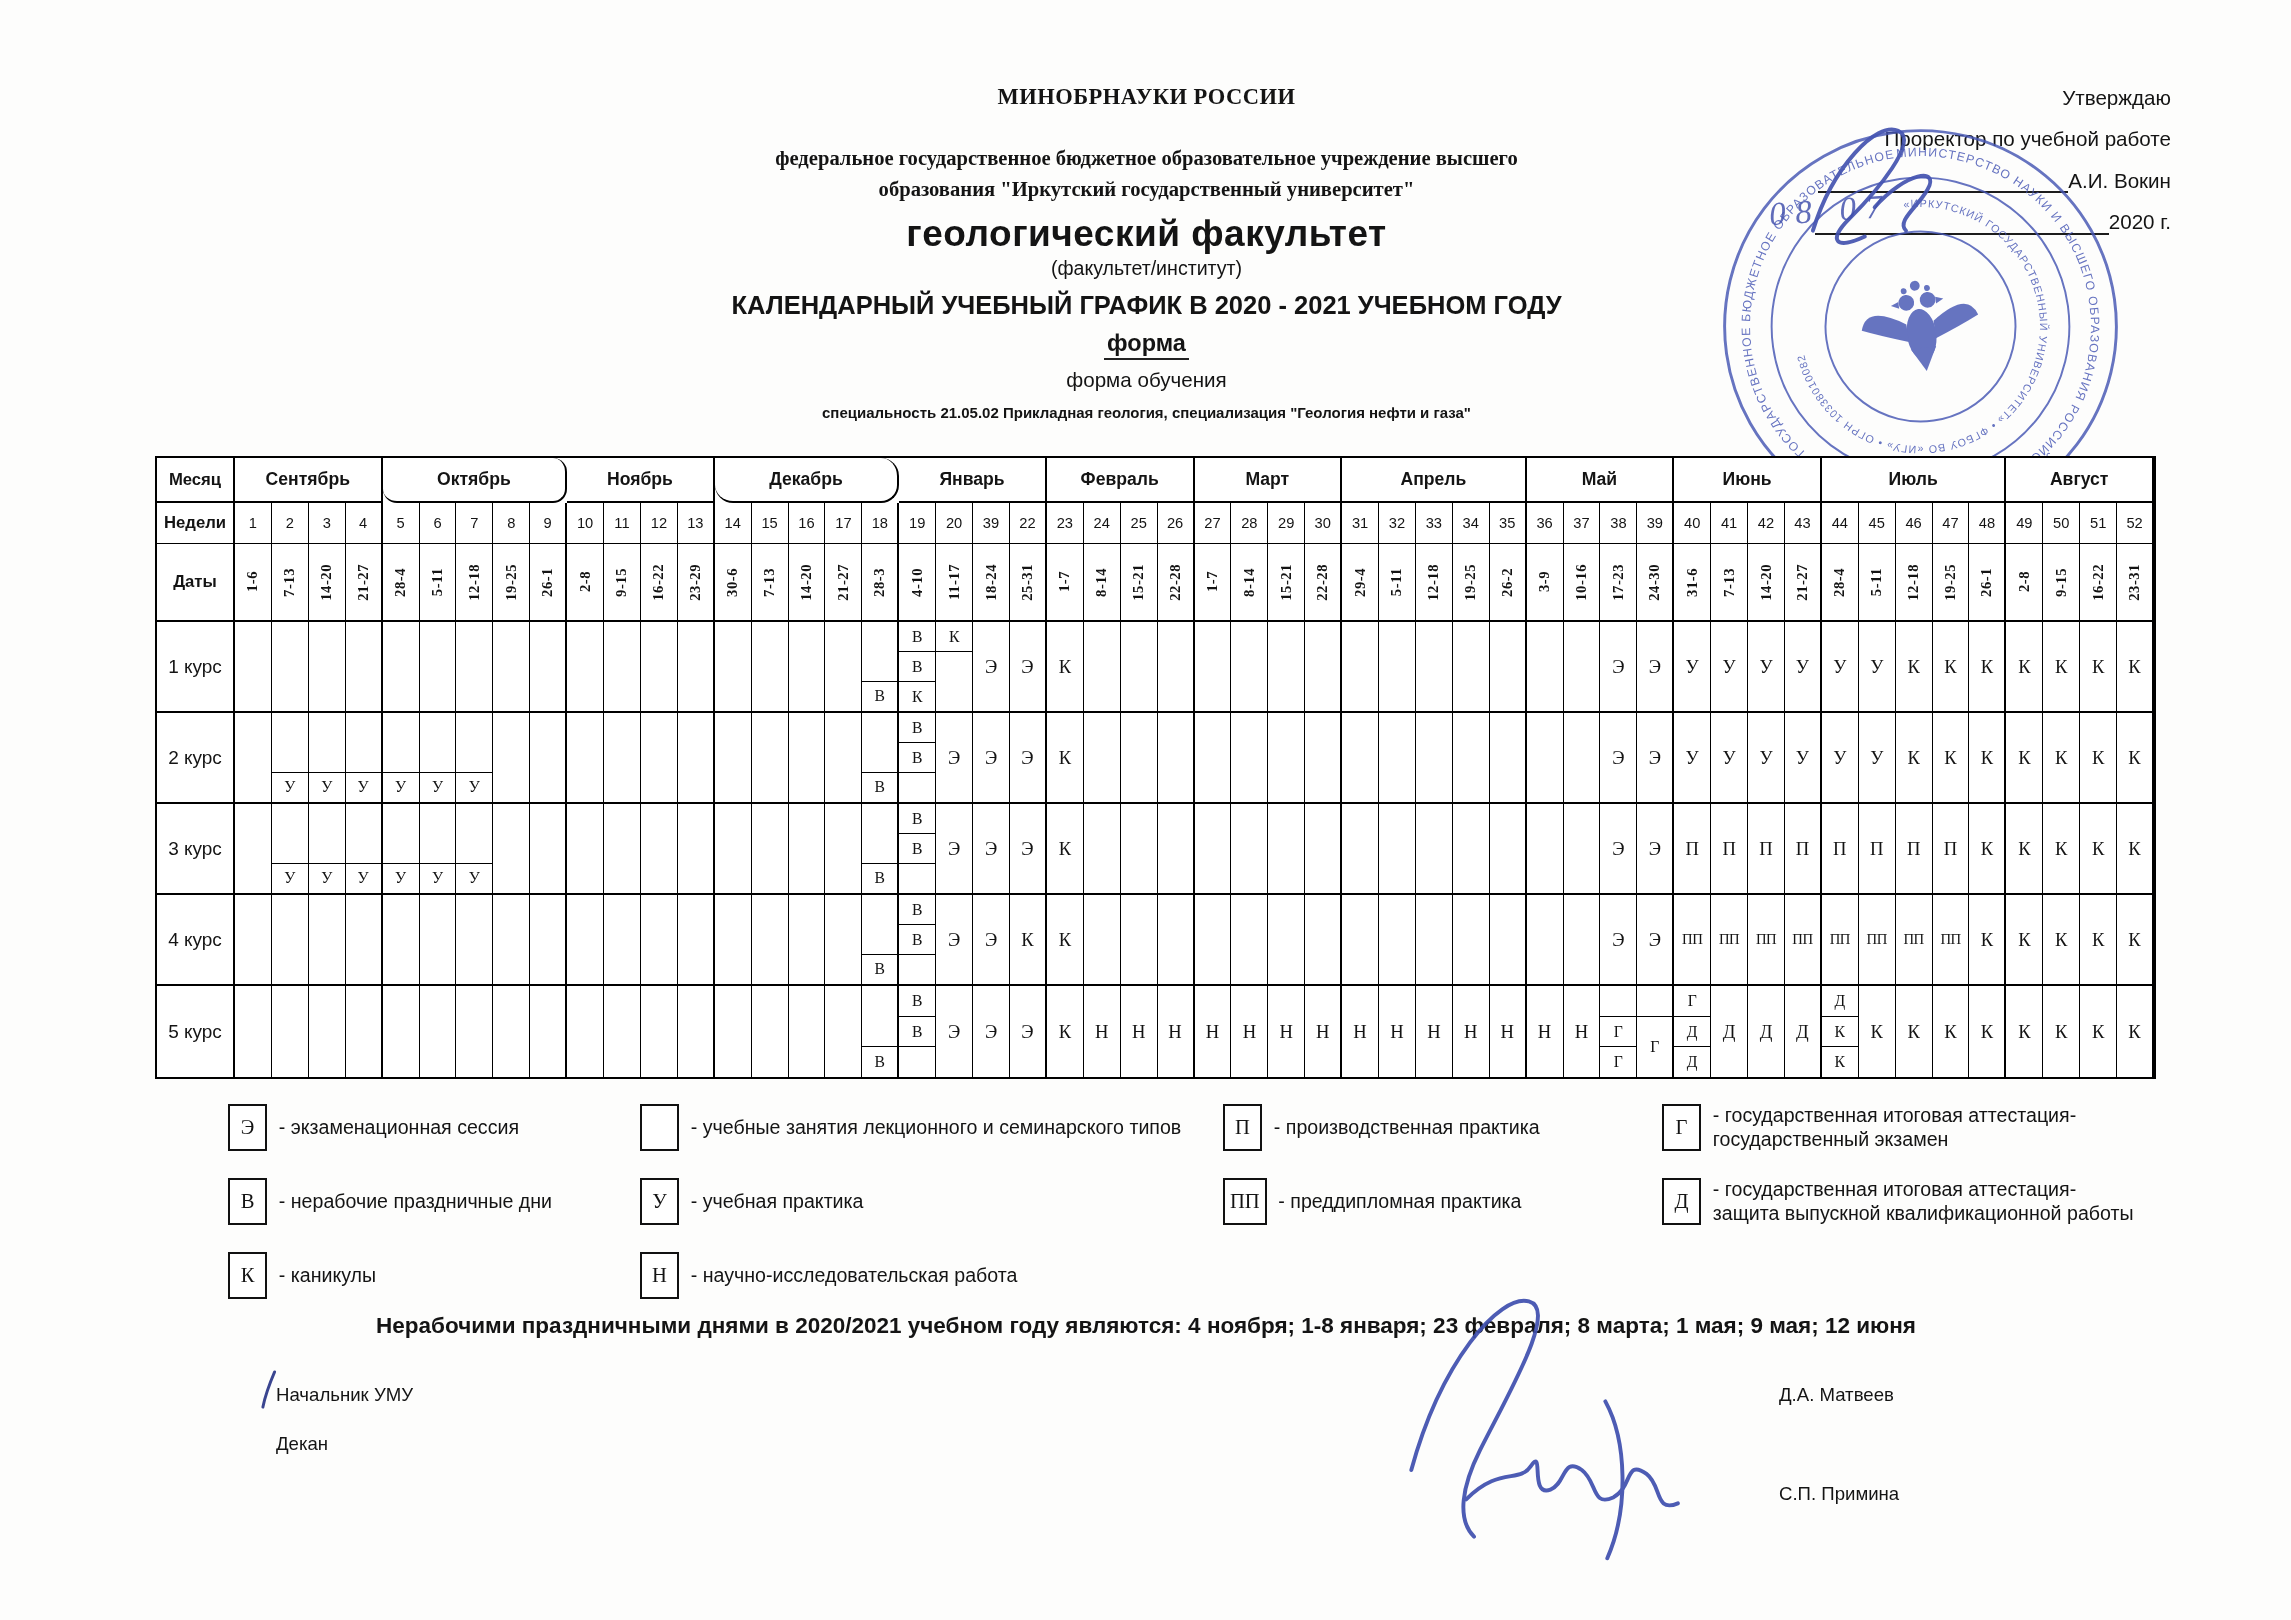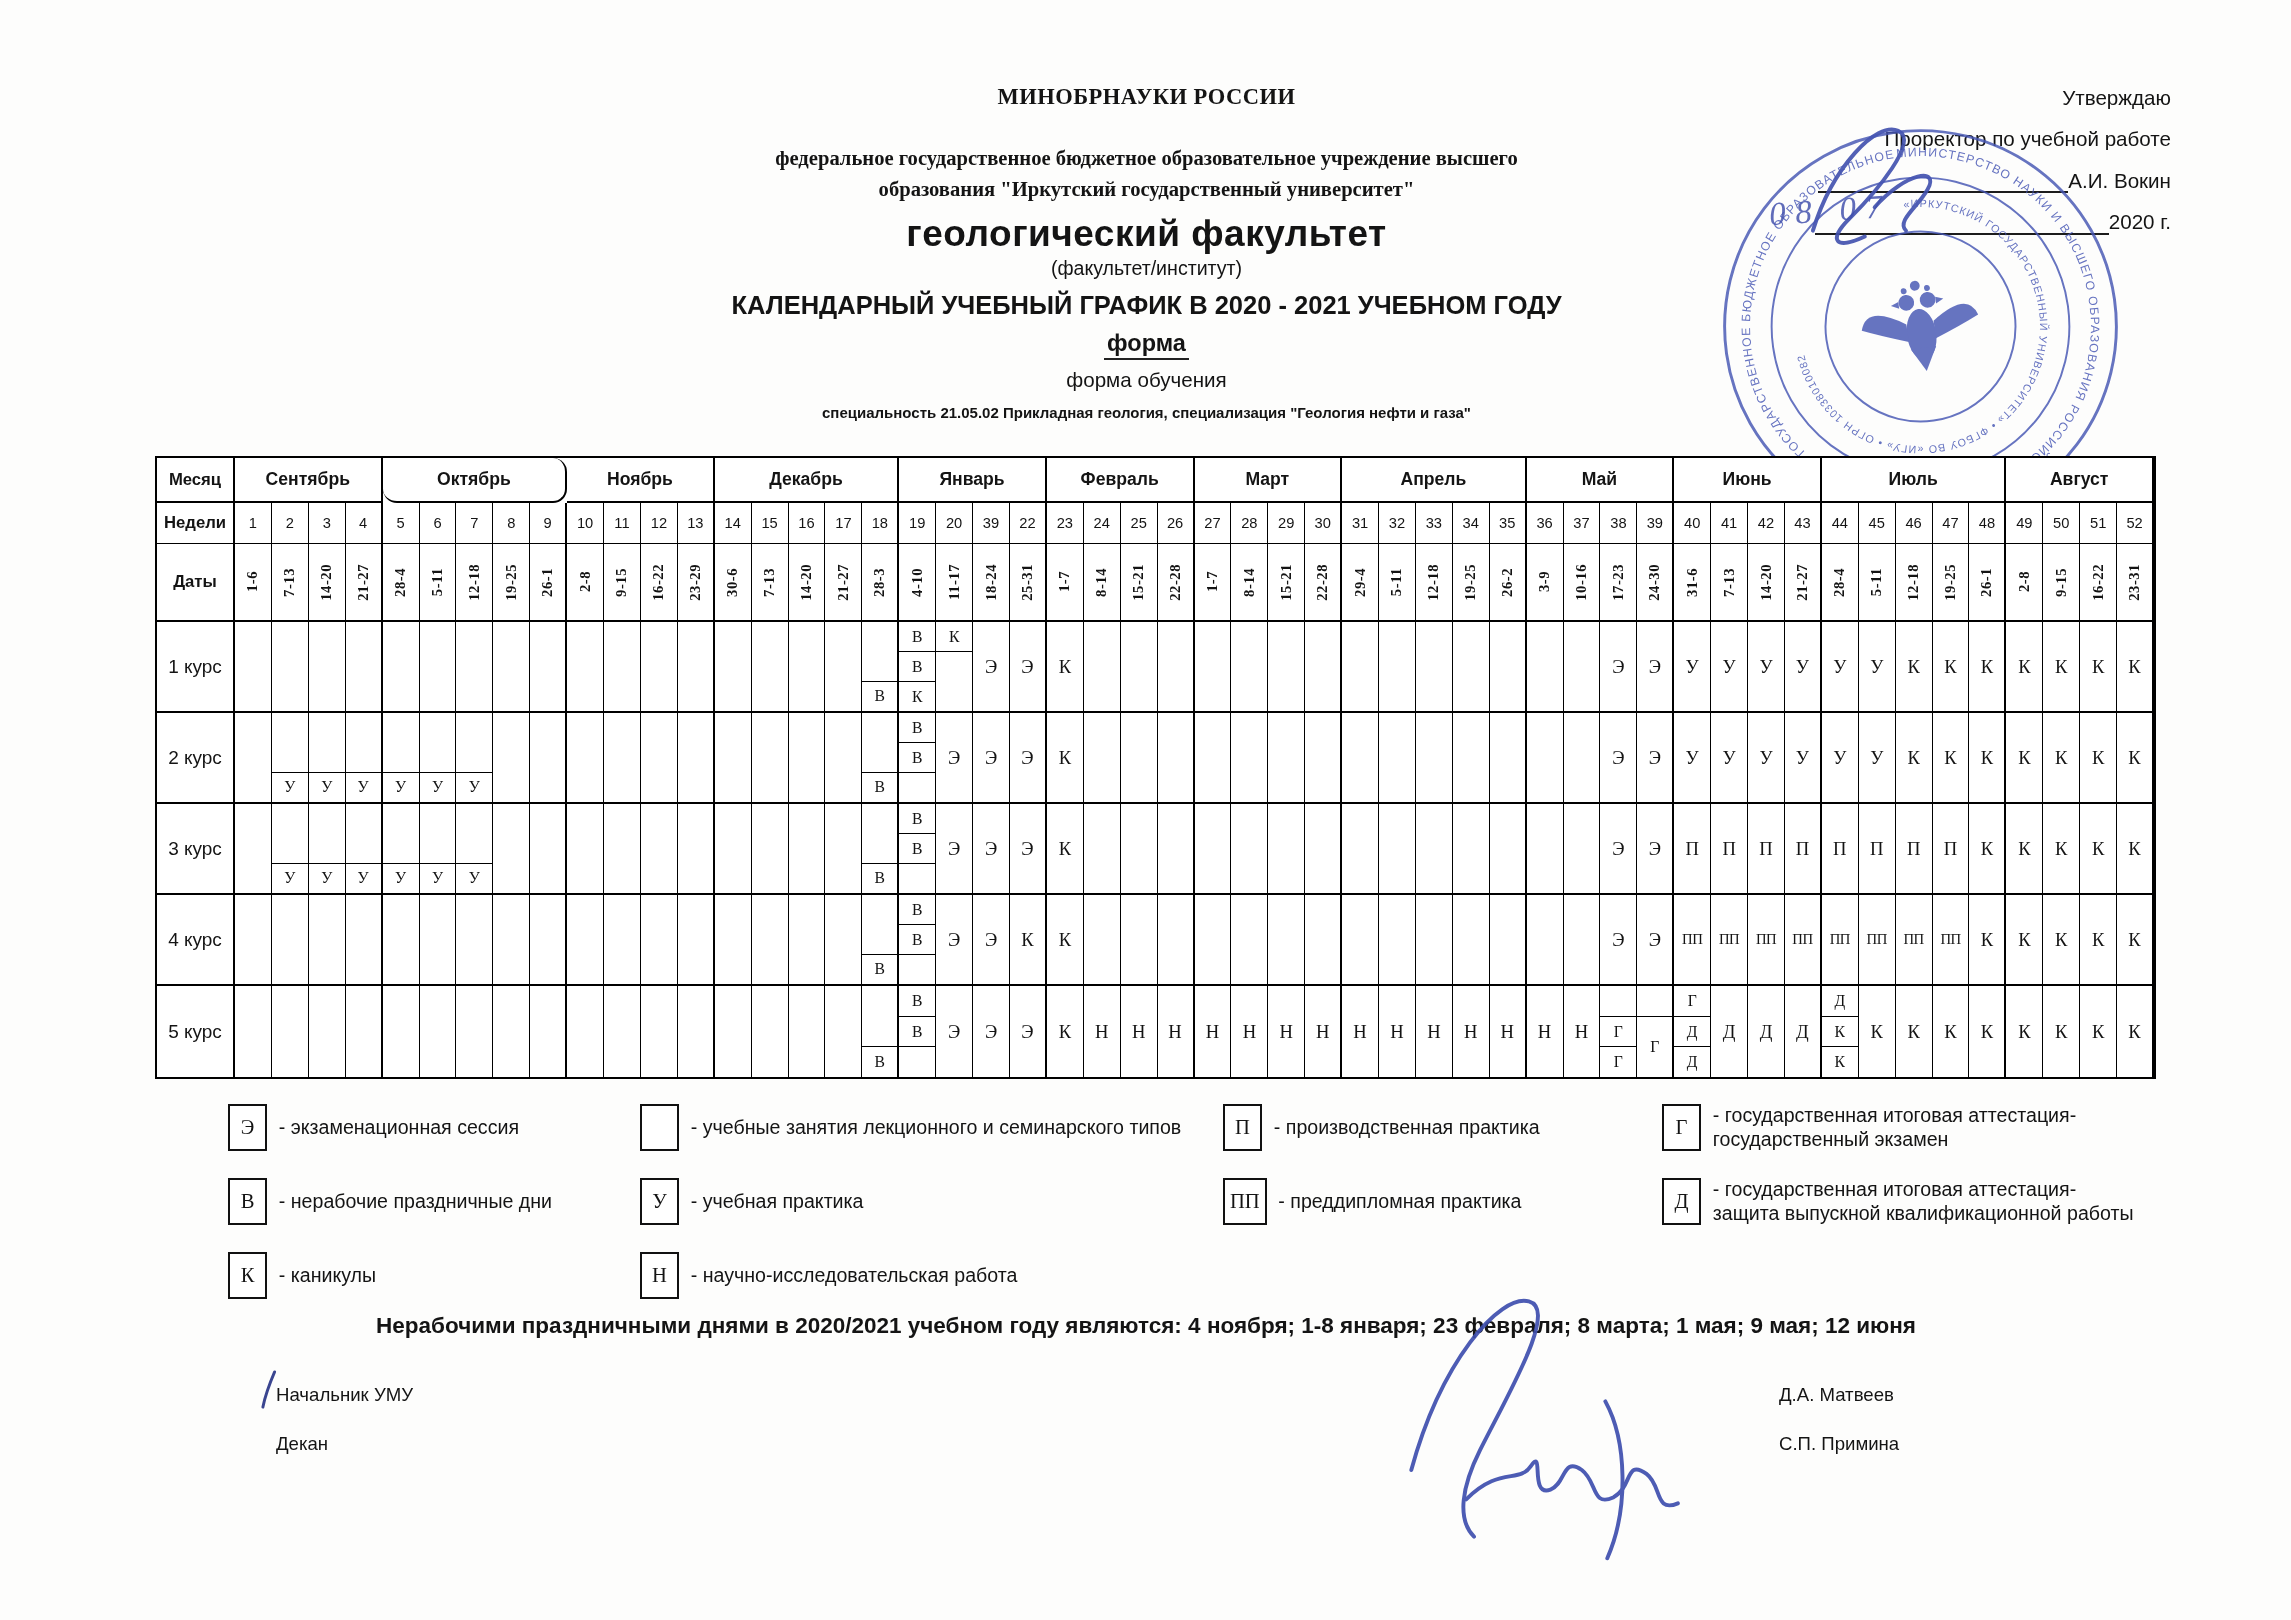--- a/index.html
+++ b/index.html
@@ -125,21 +125,21 @@
       <circle cx="12" cy="-38" r="3"></circle>
     </g>
   </svg>
 
   <div class="sched">
     <div class="grid" style="grid-template-columns: 78px repeat(52, 1fr);">
         <div class="cell lab rb2 bb2">Месяц</div>
         <div class="cell month rb2 bb2" style="grid-column: span 4;">Сентябрь</div>
         <div class="cell month rb2 bb2" style="grid-column: span 5; border-radius: 14px;">Октябрь</div>
         <div class="cell month rb2 bb2" style="grid-column: span 4;">Ноябрь</div>
-        <div class="cell month rb2 bb2" style="grid-column: span 5;">Декабрь</div>
+        <div class="cell month rb2 bb2" style="grid-column: span 5; border-radius: 18px;">Декабрь</div>
         <div class="cell month rb2 bb2" style="grid-column: span 4;">Январь</div>
         <div class="cell month rb2 bb2" style="grid-column: span 4;">Февраль</div>
         <div class="cell month rb2 bb2" style="grid-column: span 4;">Март</div>
         <div class="cell month rb2 bb2" style="grid-column: span 5;">Апрель</div>
         <div class="cell month rb2 bb2" style="grid-column: span 4;">Май</div>
         <div class="cell month rb2 bb2" style="grid-column: span 4;">Июнь</div>
         <div class="cell month rb2 bb2" style="grid-column: span 5;">Июль</div>
         <div class="cell month rb2 bb2" style="grid-column: span 4;">Август</div>
         <div class="cell lab rb2">Недели</div>
         <div class="cell wknum">1</div>
@@ -1018,21 +1018,21 @@
     </div>
 
   <div class="footnote">Нерабочими праздничными днями в 2020/2021 учебном году являются: 4 ноября; 1-8 января; 23 февраля; 8 марта; 1 мая; 9 мая; 12 июня</div>
 
   <svg class="ink" style="left:257px; top:1368px;" width="23.5" height="43" viewBox="0 0 24 44">
     <path d="M18,4 C12,18 8,30 6,40" fill="none" stroke="#3a4590" stroke-width="3" stroke-linecap="round"></path>
   </svg>
   <div class="sig-label" style="left:276px; top:1384px;">Начальник УМУ</div>
   <div class="sig-label" style="left:276px; top:1433px;">Декан</div>
   <div class="sig-name" style="left:1779px; top:1384px;">Д.А. Матвеев</div>
-  <div class="sig-name" style="left:1779px; top:1433px;">С.П. Примина</div>
+  <div class="sig-name" style="left:1779px; top:1483px;">С.П. Примина</div>
 
   <svg class="ink" style="left:1372px; top:1274px;" width="353" height="294" viewBox="0 0 360 300">
     <g fill="none" stroke="#3f4fae" stroke-width="4" stroke-linecap="round" opacity="0.92">
       <path d="M40,200 C70,90 130,20 160,28 C190,36 140,120 110,180 C92,216 86,250 104,268"></path>
       <path d="M96,230 C130,196 150,214 162,196 C176,176 160,228 182,220 C198,214 194,186 214,200 C230,212 224,238 246,228 C266,218 258,188 280,204 C296,216 288,244 312,234"></path>
       <path d="M238,130 C260,170 262,240 240,290"></path>
     </g>
   </svg>
 
 </div>

